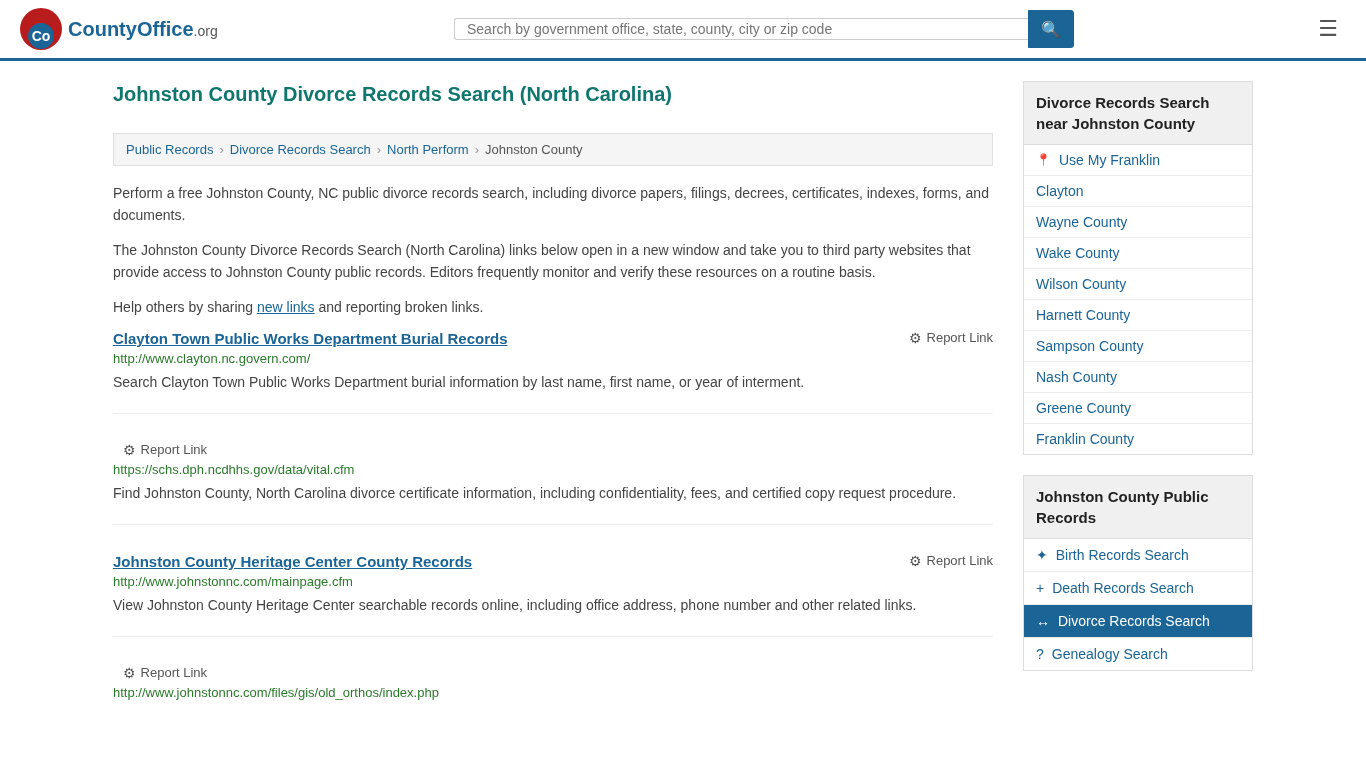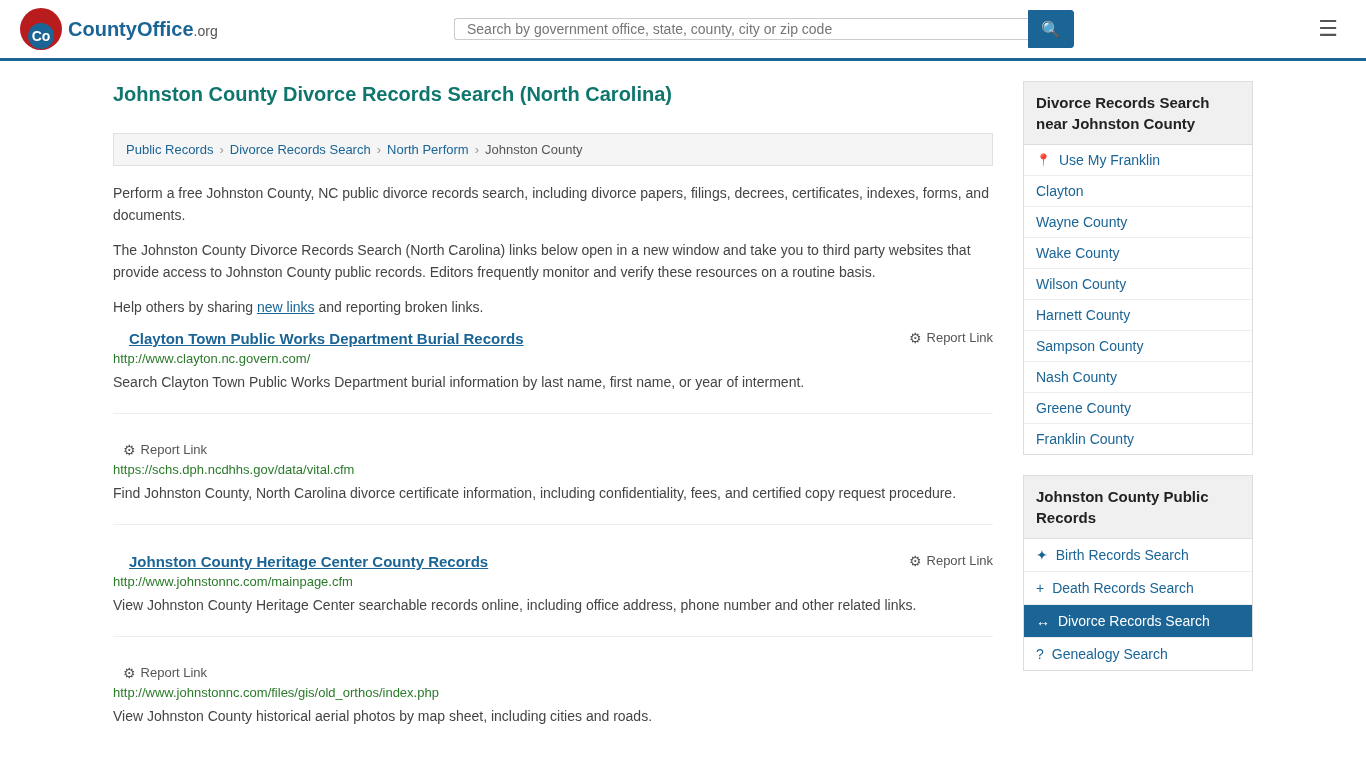--- a/index.html
+++ b/index.html
@@ -144,21 +144,20 @@
       align-items: flex-start;
       justify-content: space-between;
       margin-bottom: 4px;
     }
     .result-title {
       font-size: 15px;
       font-weight: bold;
       color: #1a6496;
       text-decoration: underline;
       cursor: pointer;
-      margin-left: 16px;
     }
     .report-link {
       display: flex;
       align-items: center;
       gap: 5px;
       color: #555;
       font-size: 13px;
       cursor: pointer;
       white-space: nowrap;
       margin-left: 10px;
@@ -316,21 +315,20 @@
       <div class="result-desc">View Johnston County Heritage Center searchable records online, including office address, phone number and other related links.</div>
     </div>
         <div class="result-item">
       <div class="result-header">
         <div class="report-link">
           <span class="report-icon">⚙</span>
           <span>Report Link</span>
         </div>
       </div>
       <div class="result-url">http://www.johnstonnc.com/files/gis/old_orthos/index.php</div>
-      <div class="result-desc">View Johnston County historical aerial photos by map sheet, including cities and roads.</div>
     </div>
       </div>
 
   </div>
 
   <div id="sidebar">
 
     <div class="sidebar-section">
       <div class="sidebar-header">Divorce Records Search near Johnston County</div>
       <div class="sidebar-list" id="nearby-list">

